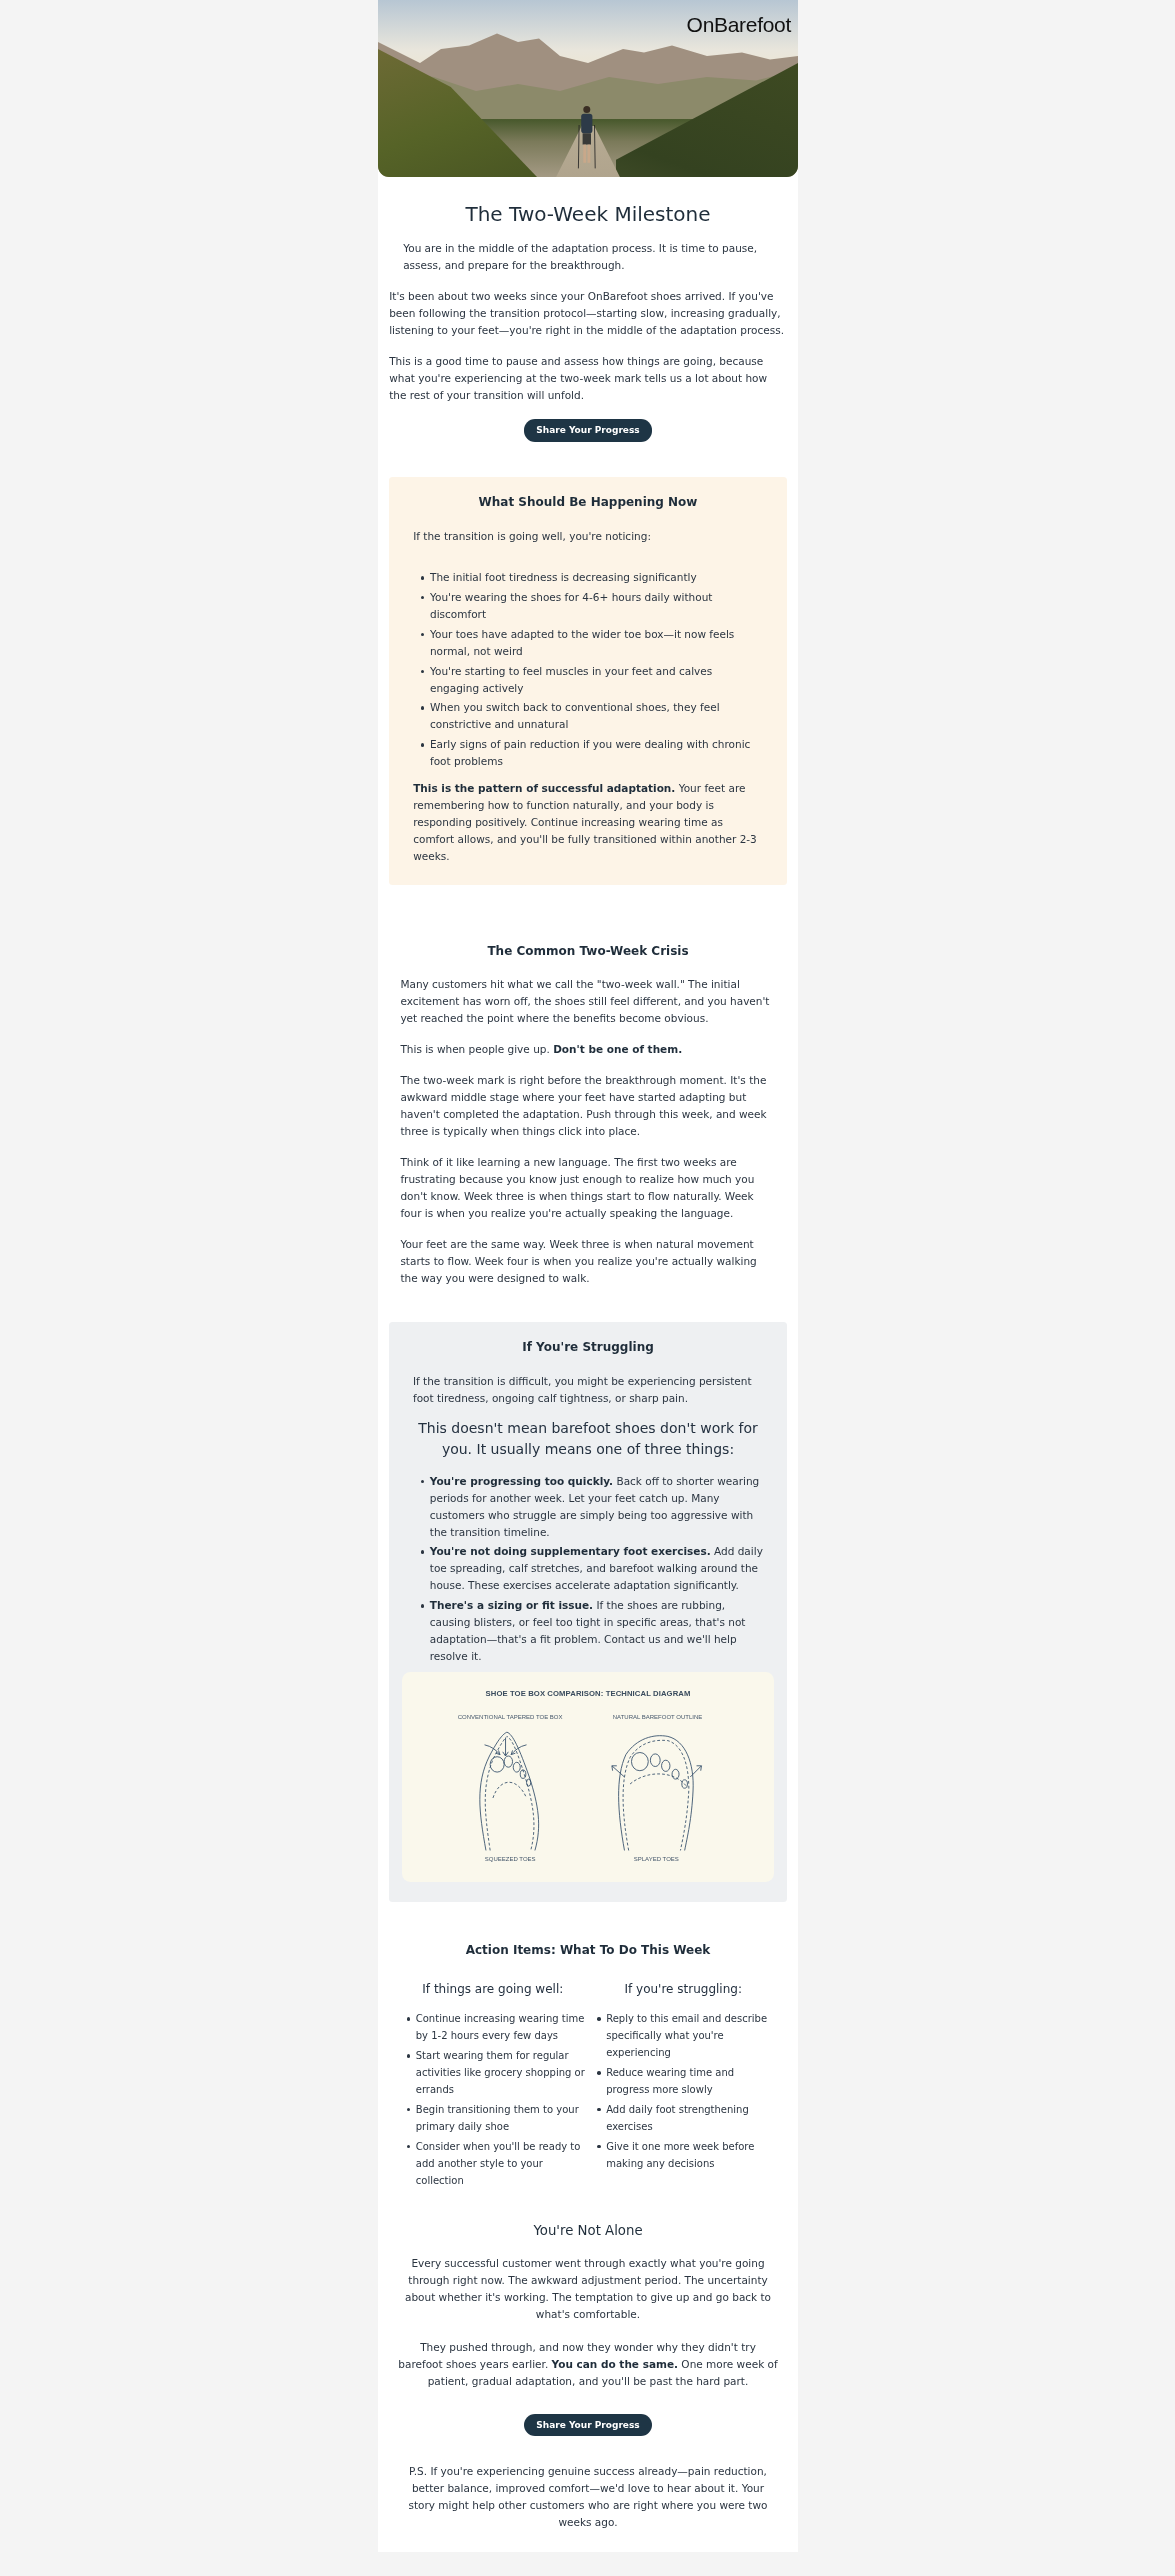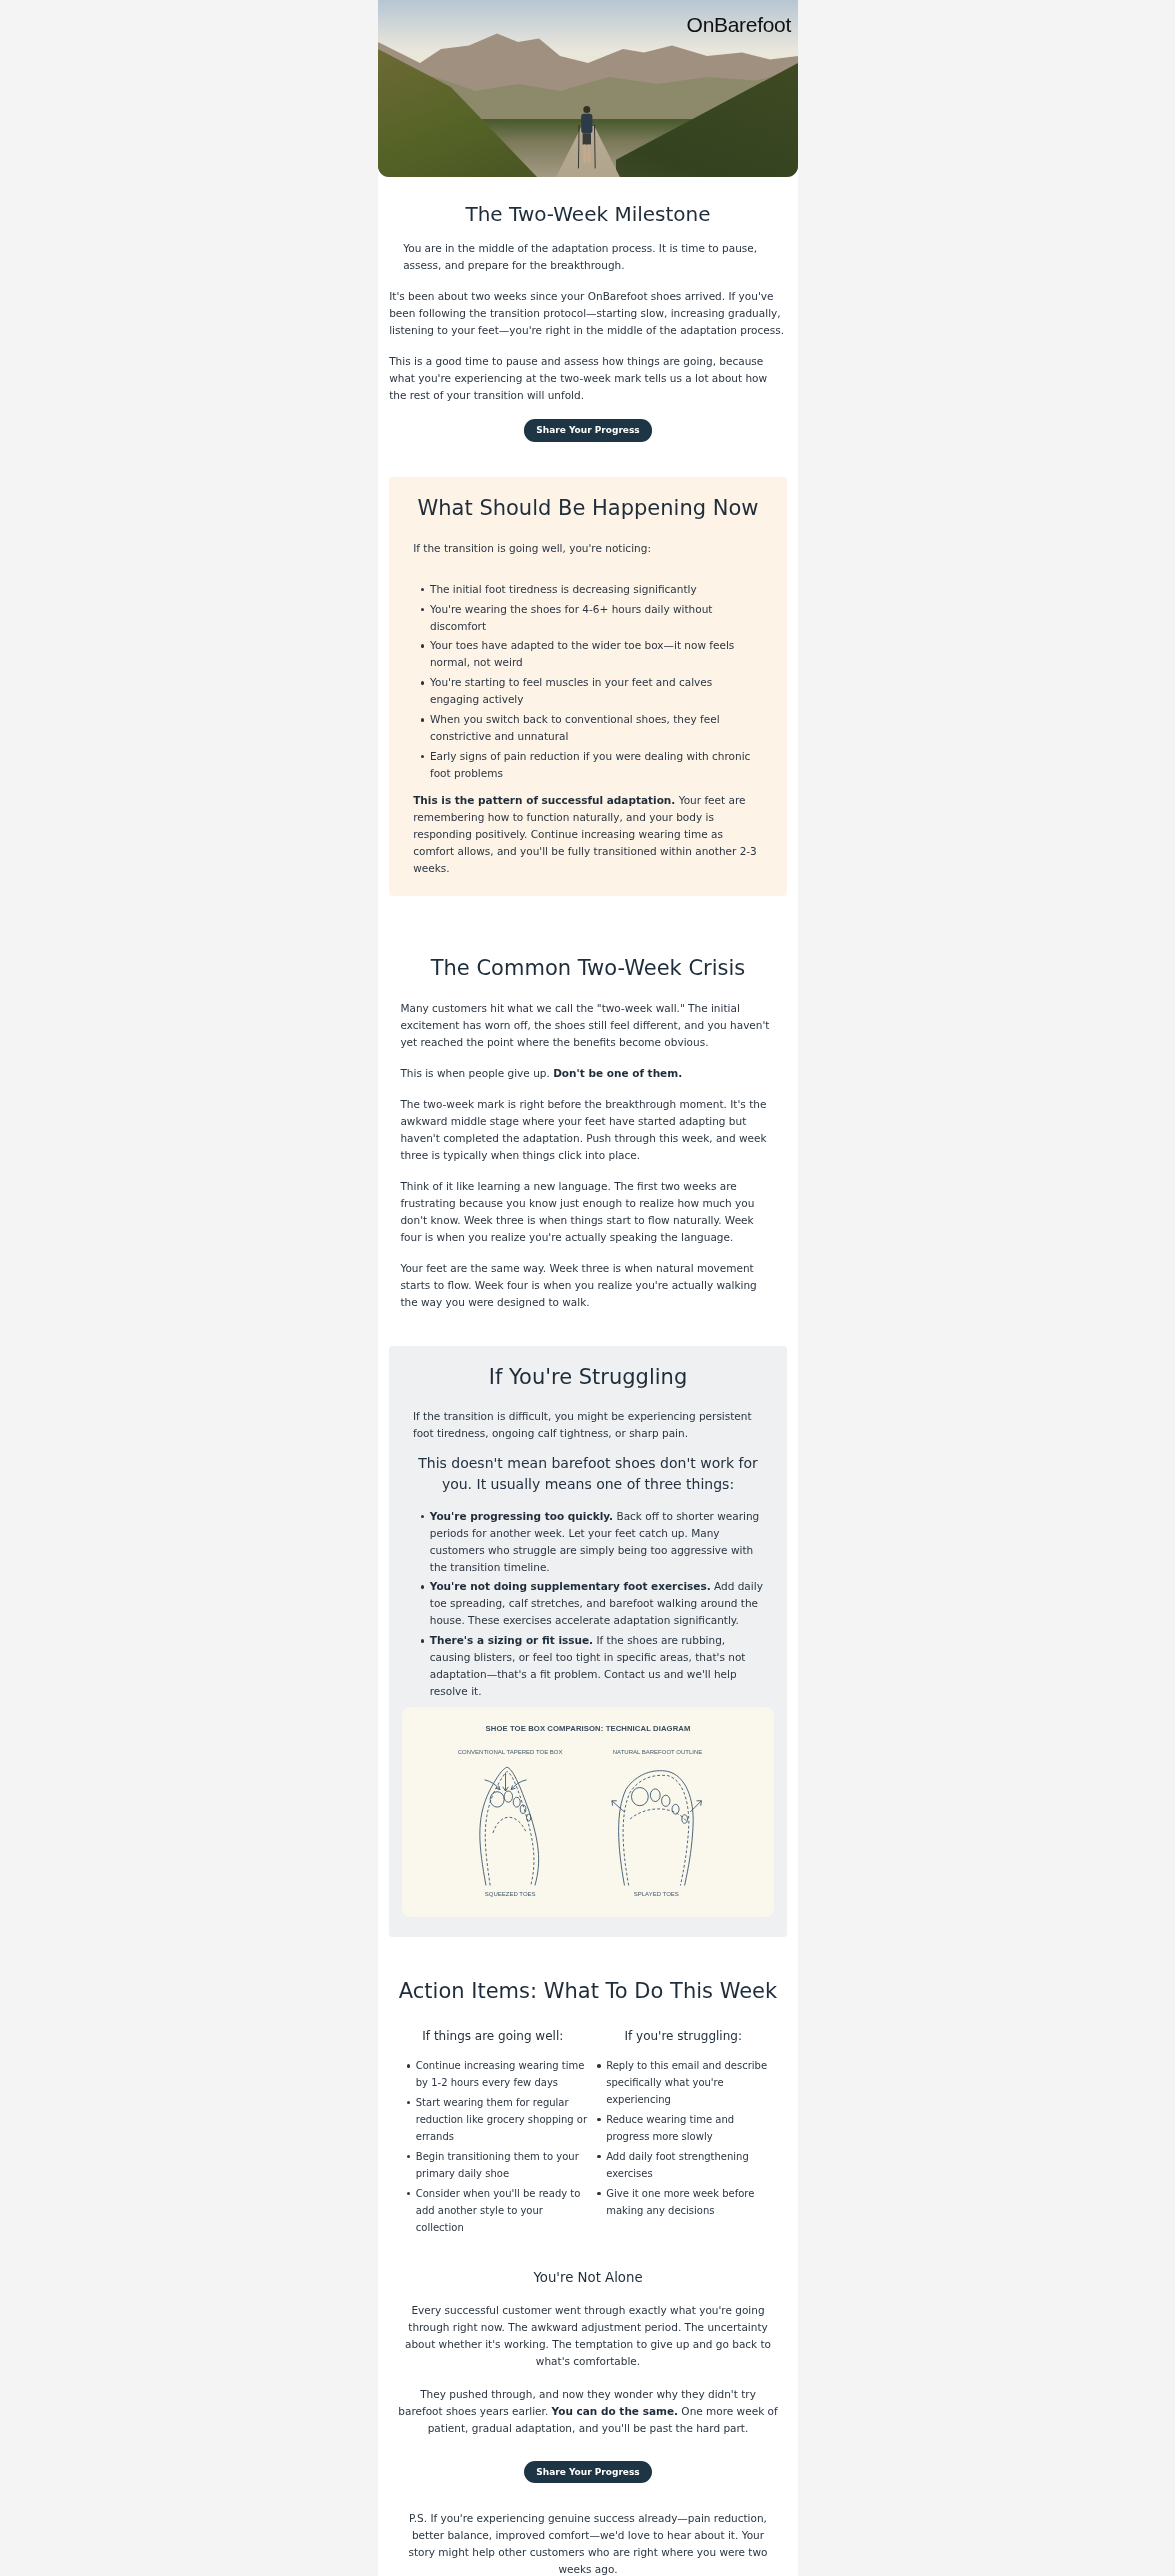--- a/index.html
+++ b/index.html
@@ -61,21 +61,21 @@
     font-weight: 700; font-size: 9px; padding: 6.3px 12px;
     border-radius: 11px; border: none; letter-spacing: 0;
   }
 
   .box {
     margin: 35px 11.2px 0; border-radius: 3.5px; padding: 18px 24px 19.6px;
   }
   .box.beige { background: #fdf4e7; }
   .box.grey { background: #eef0f2; padding-left: 12.6px; padding-right: 12.6px; }
   h2 {
-    text-align: center; font-weight: 400; font-size: 21px; color: #1f2d3a;
+    text-align: center; font-weight: 700; font-size: 12px; color: #1f2d3a;
     line-height: 1.3;
   }
   .box .lead { font-size: 10.5px; line-height: 17px; margin-top: 18px; }
   ul.bullets { margin-top: 24px; padding-left: 8.4px; list-style: none; }
   ul.bullets li {
     position: relative; padding-left: 8.4px; font-size: 10.5px; line-height: 17px;
     margin-bottom: 2.8px;
   }
   ul.bullets li::before {
     content: ""; position: absolute; left: -0.7px; top: 7px; width: 3.5px; height: 3.5px;
@@ -233,21 +233,21 @@
     </div>
   </div>
 
   <div class="actions section">
     <h2>Action Items: What To Do This Week</h2>
     <div class="cols">
       <div class="col">
         <h3>If things are going well:</h3>
         <ul class="bullets">
           <li>Continue increasing wearing time by 1-2 hours every few days</li>
-          <li>Start wearing them for regular reduction like grocery shopping or errands</li>
+          <li>Start wearing them for regular activities like grocery shopping or errands</li>
           <li>Begin transitioning them to your primary daily shoe</li>
           <li>Consider when you'll be ready to add another style to your collection</li>
         </ul>
       </div>
       <div class="col">
         <h3>If you're struggling:</h3>
         <ul class="bullets">
           <li>Reply to this email and describe specifically what you're experiencing</li>
           <li>Reduce wearing time and progress more slowly</li>
           <li>Add daily foot strengthening exercises</li>

